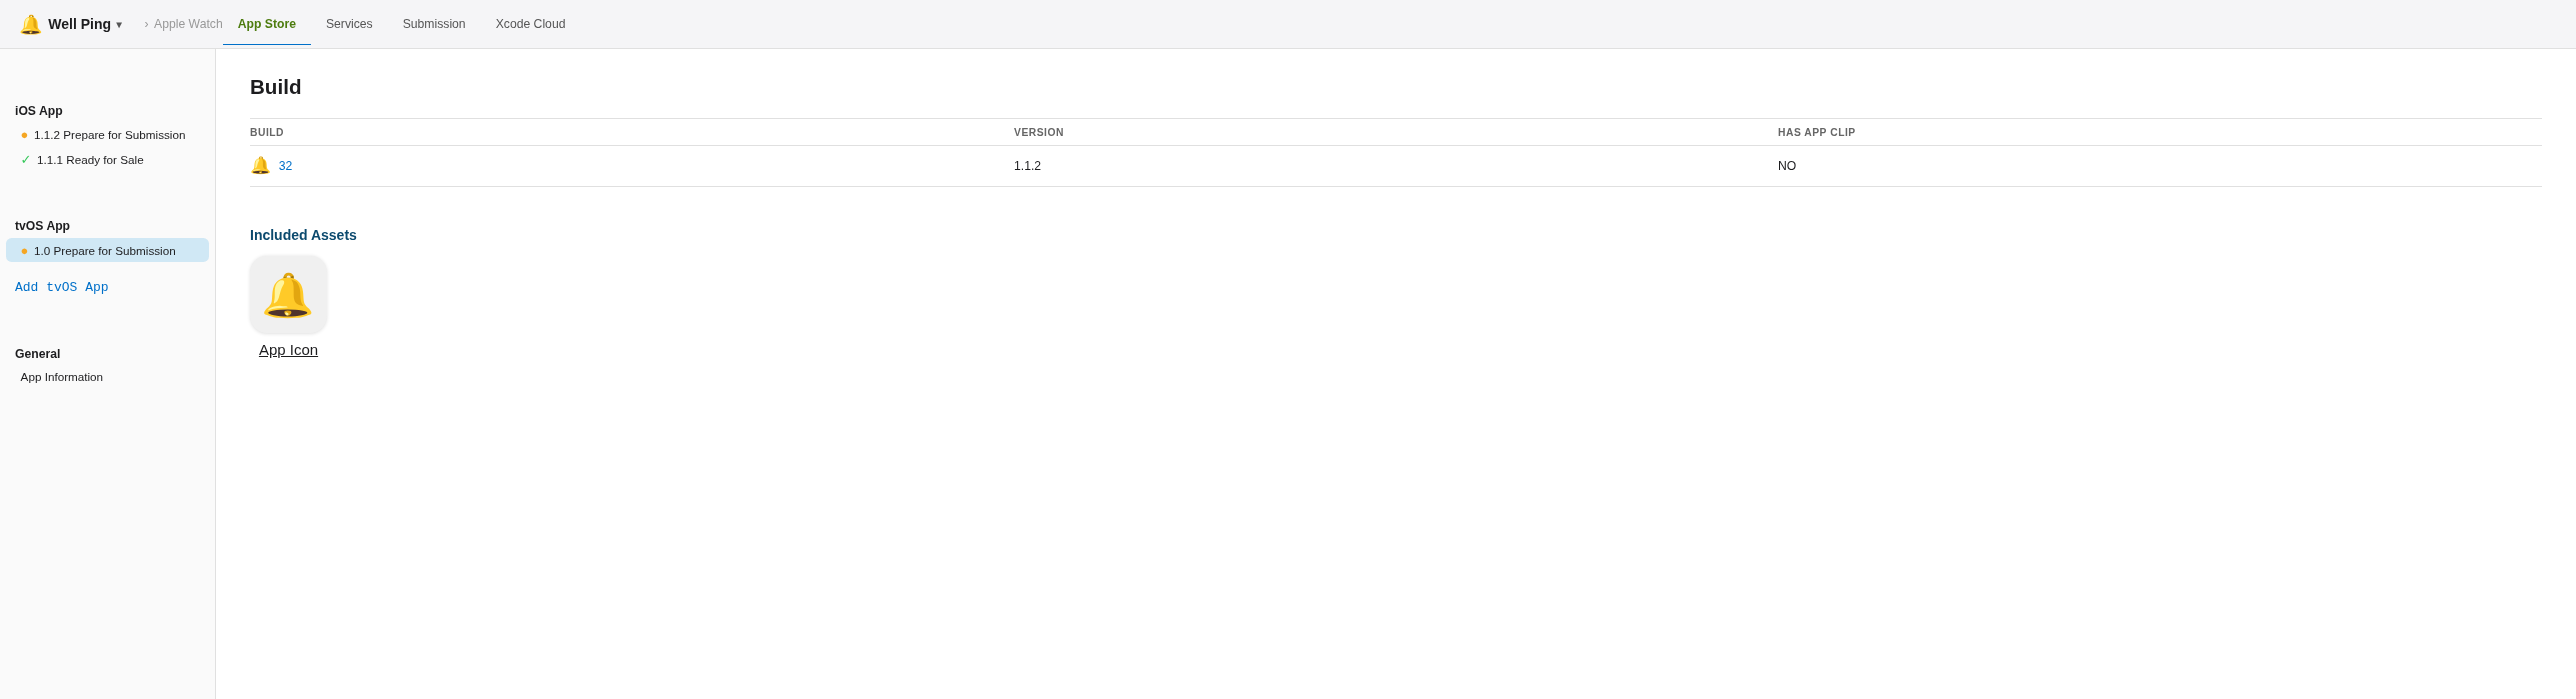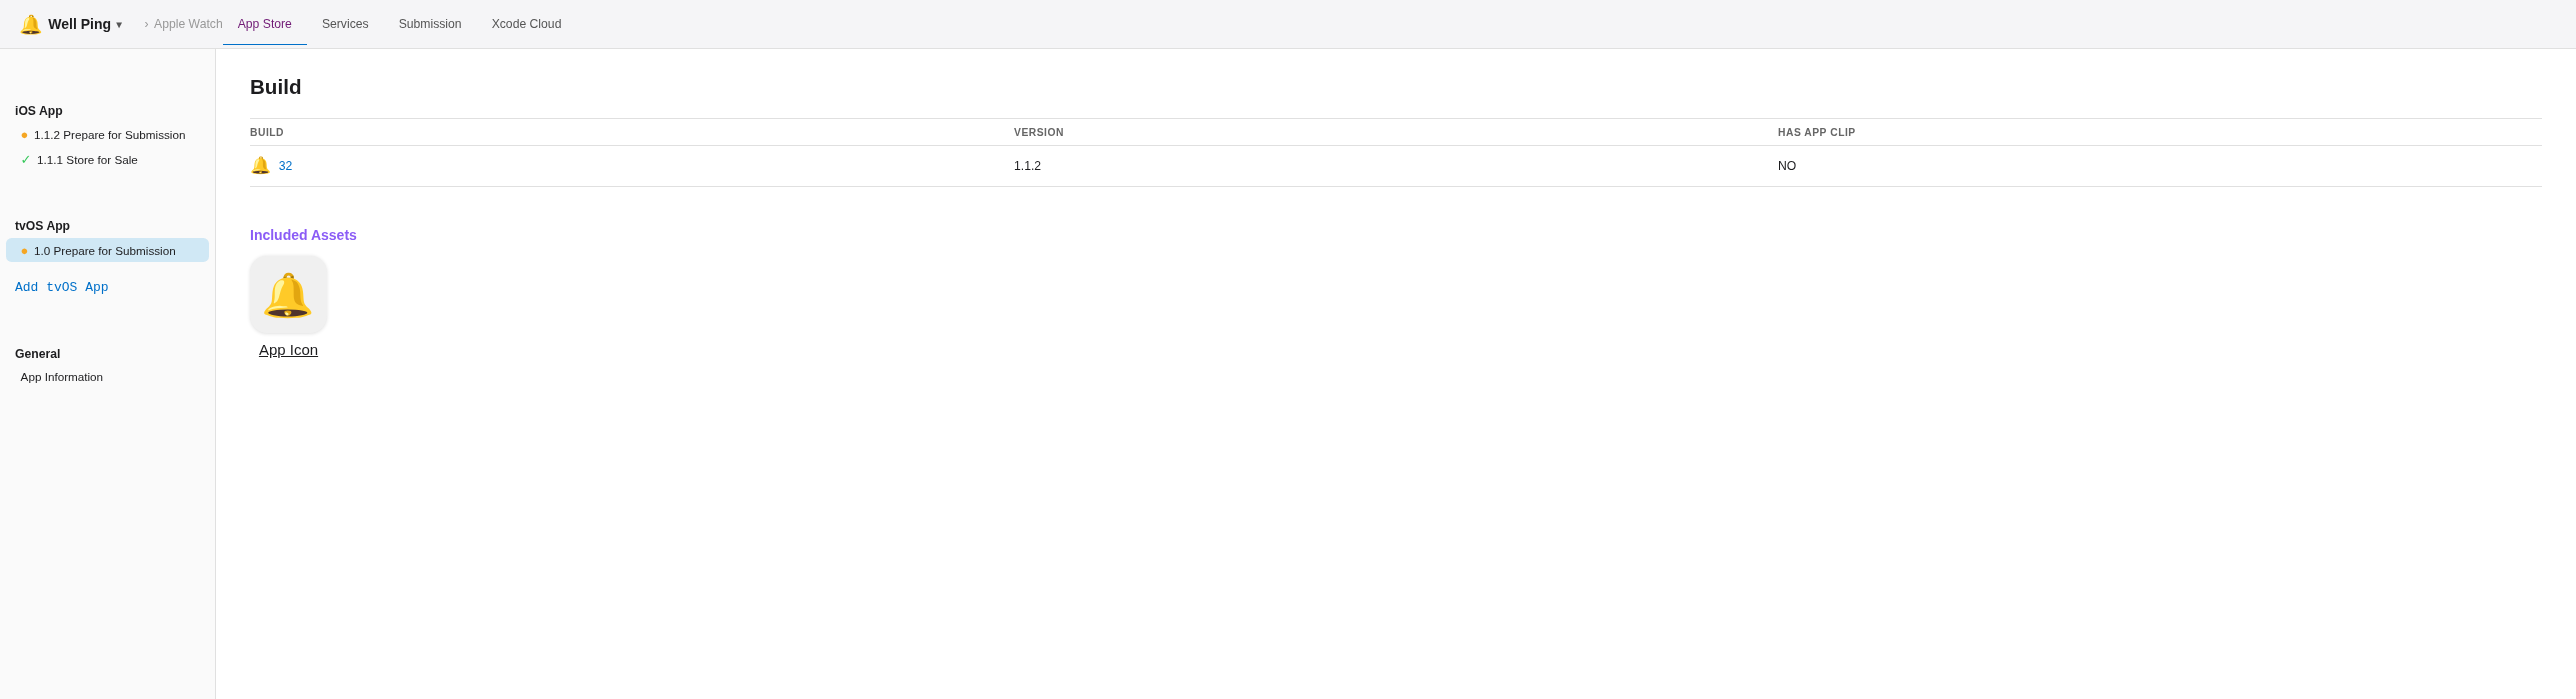--- a/index.html
+++ b/index.html
@@ -47,23 +47,23 @@
       padding: 13px 15px;
       font-size: 12.2px;
       cursor: pointer;
       color: #555;
       border-bottom: 1.9px solid transparent;
       position: relative;
       top: 0.9px;
       text-decoration: none;
     }
     .nav-tab.active {
-      color: #701a75;
+      color: #4d7c0f;
       border-bottom: 1.9px solid #0070c9;
-      font-weight: 400;
+      font-weight: 700;
     }
 
     
     .layout {
       display: flex;
       height: calc(100vh - 49px);
       overflow: hidden;
     }
 
     
@@ -153,21 +153,21 @@
       color: #0070c9;
       cursor: pointer;
       font-size: 12.2px;
     }
 
     
     .assets-title {
       font-size: 14px;
       font-weight: 600;
       margin-bottom: 13px;
-      color: #8b5cf6;
+      color: #0c4a6e;
       margin-top: 40px;
     }
     .asset-card {
       display: inline-flex;
       flex-direction: column;
       align-items: center;
       gap: 7.5px;
     }
     .asset-icon-wrapper {
       width: 77px;
@@ -213,21 +213,21 @@
 <div class="layout">
 
   <div class="sidebar">
     <div class="sidebar-section-title">iOS App</div>
     <div class="sidebar-item">
       <span class="dot-yellow">●</span>
       <span>1.1.2 Prepare for Submission</span>
     </div>
     <div class="sidebar-item">
       <span class="dot-green">✓</span>
-      <span>1.1.1 Store for Sale</span>
+      <span>1.1.1 Ready for Sale</span>
     </div>
 
     <div class="sidebar-spacer"></div>
 
     <div class="sidebar-section-title">tvOS App</div>
     <div class="sidebar-item active">
       <span class="dot-yellow">●</span>
       <span>1.0 Prepare for Submission</span>
     </div>
 

